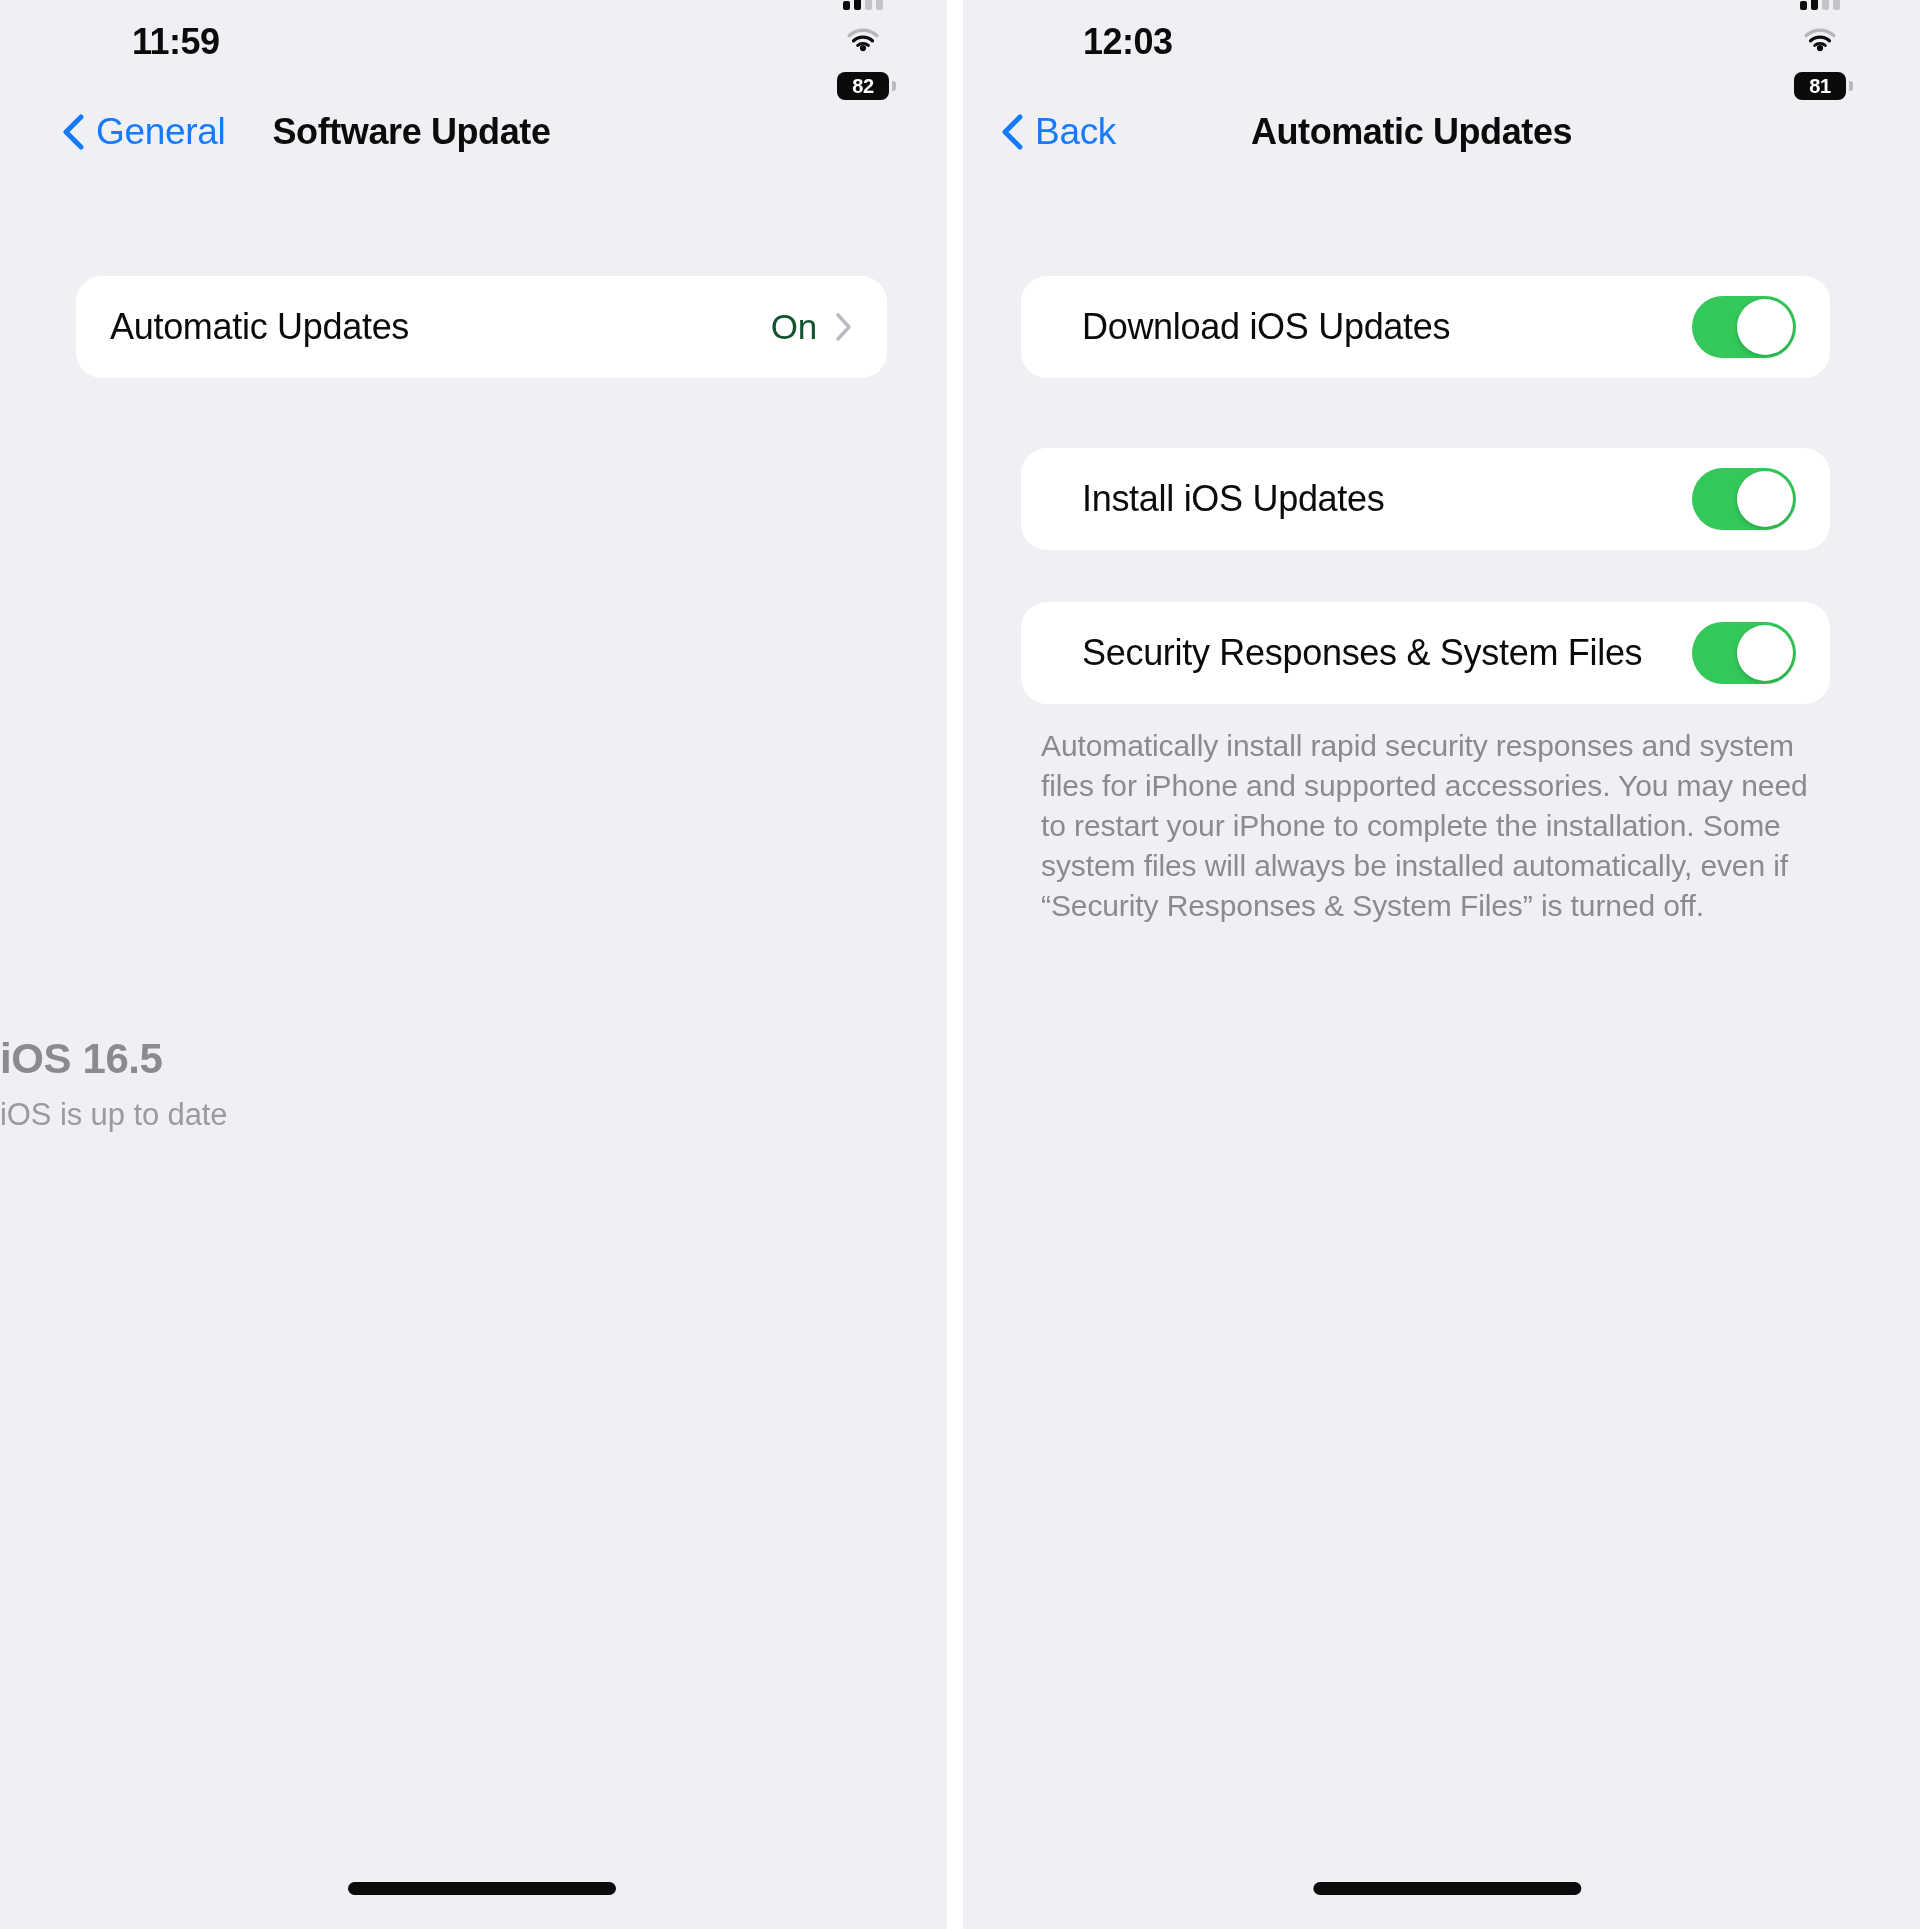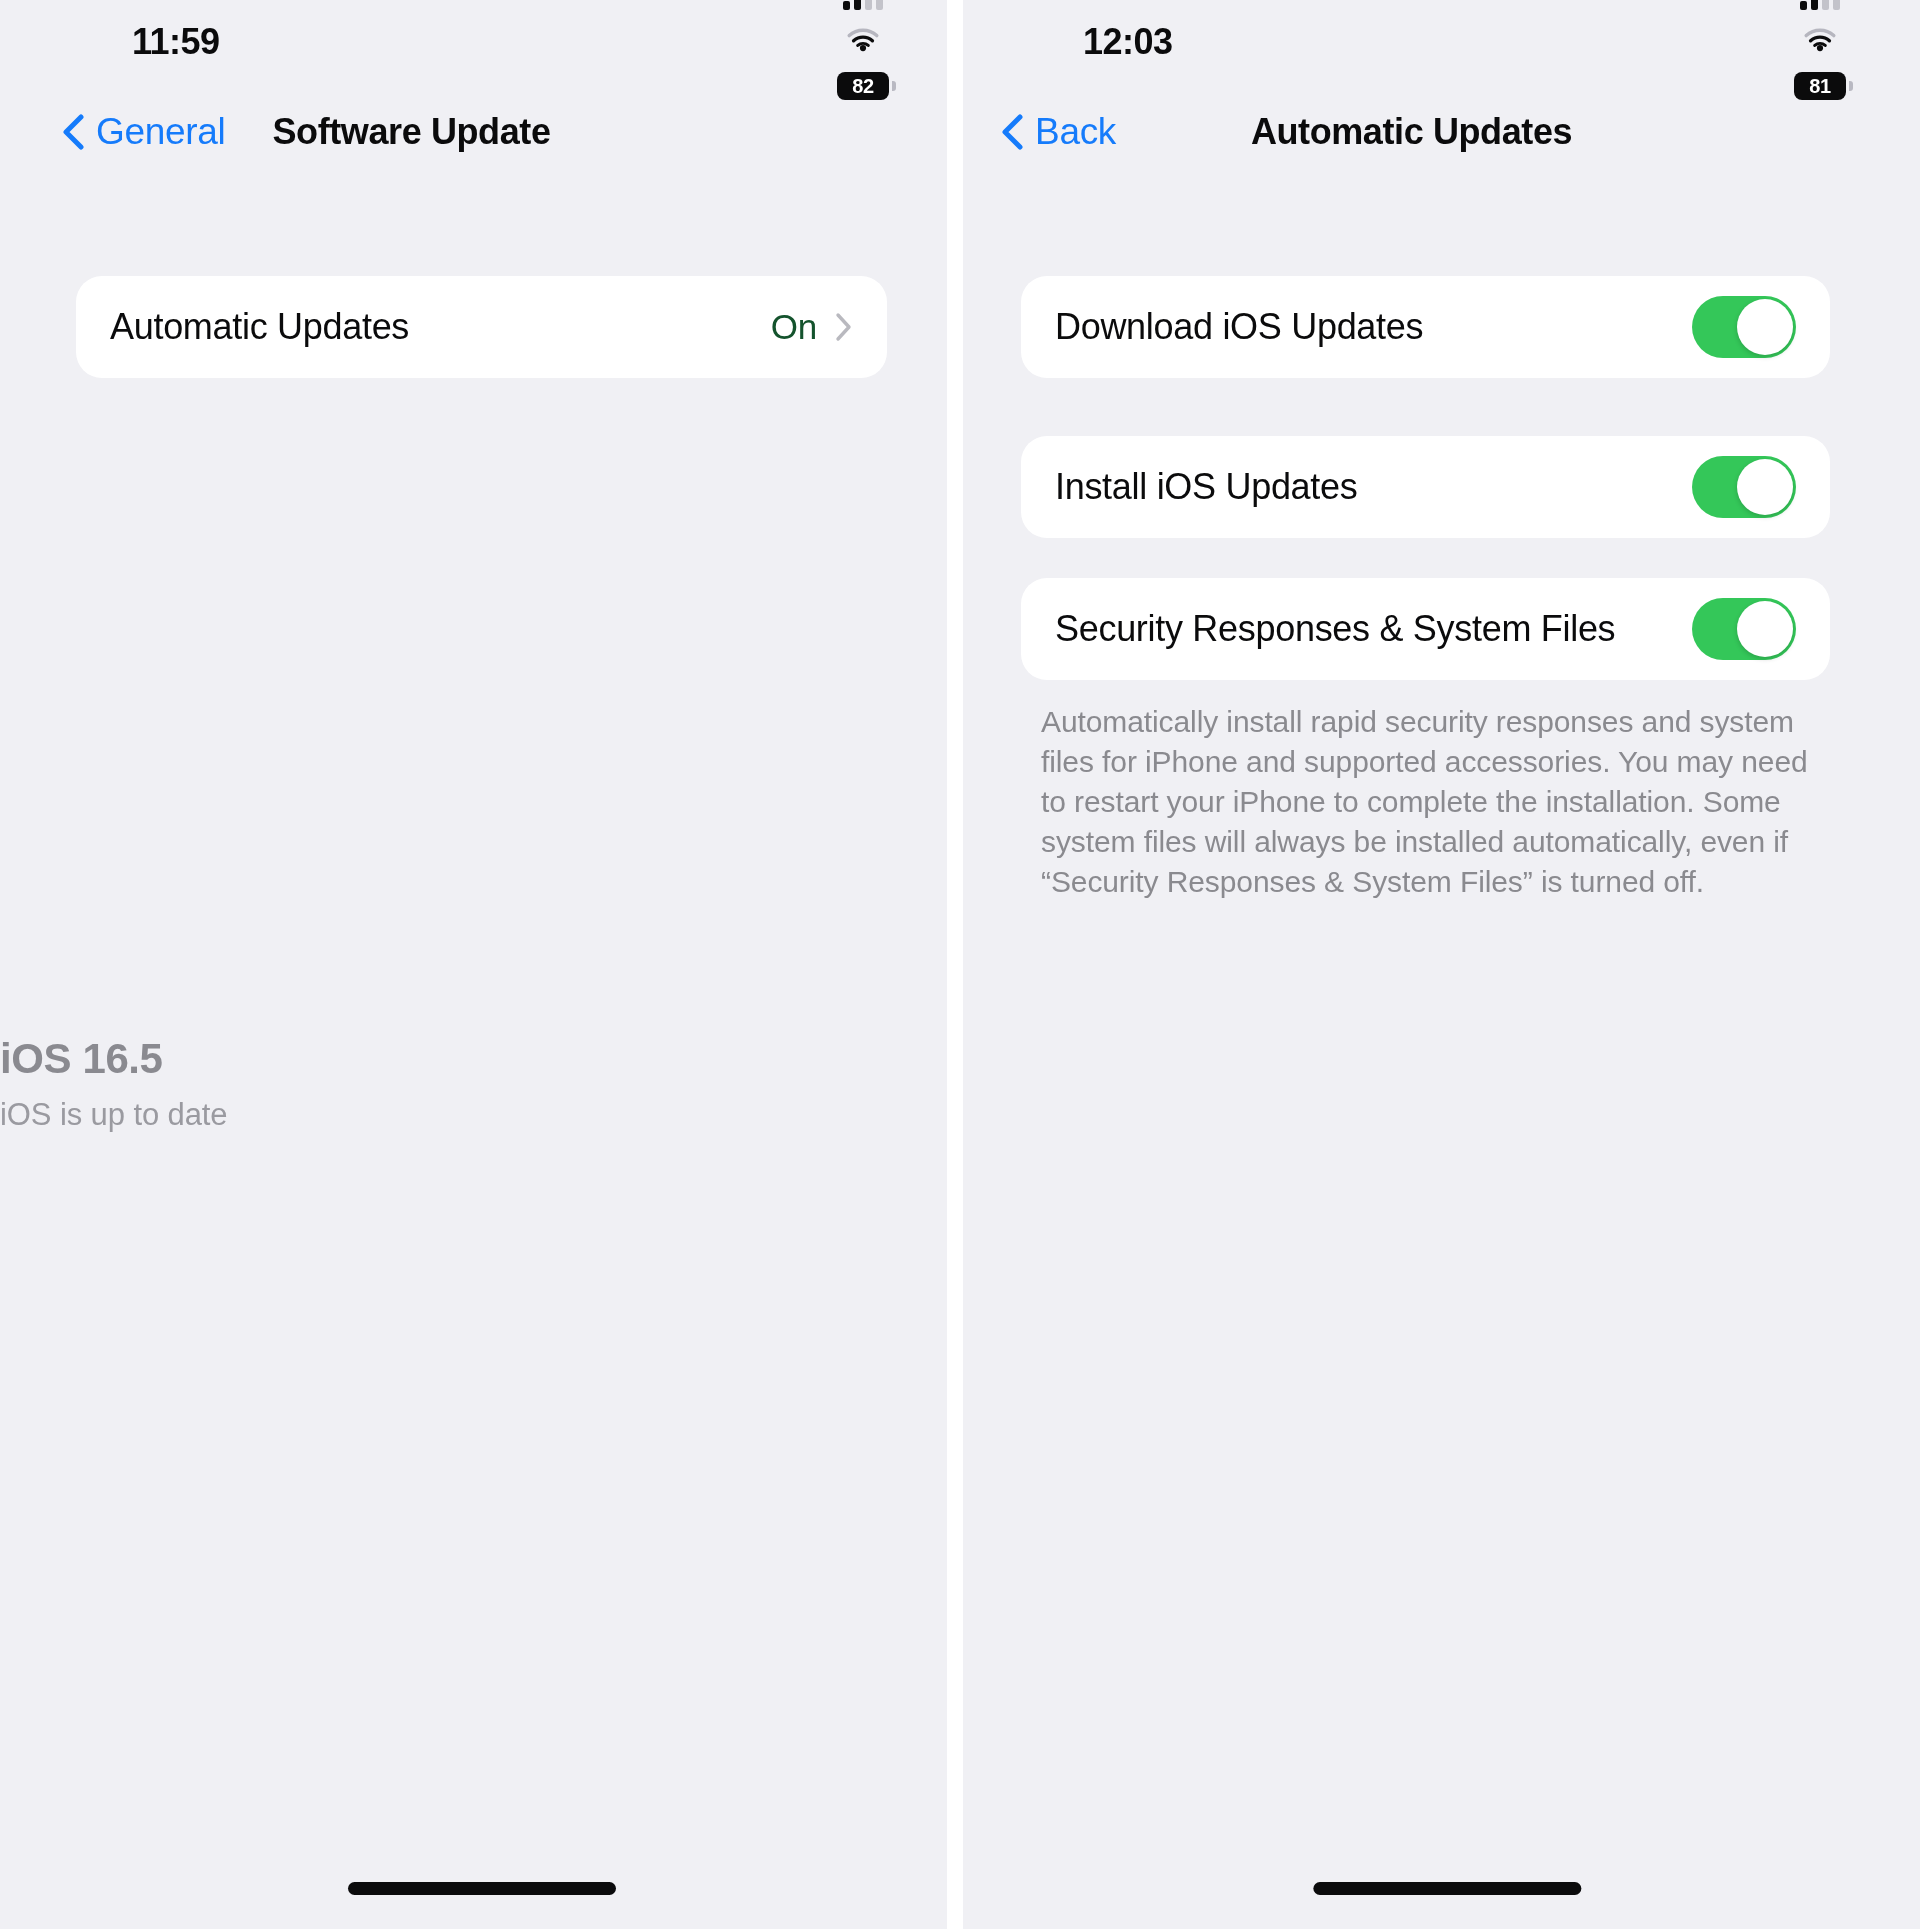--- a/index.html
+++ b/index.html
@@ -143,21 +143,21 @@
   .panel.left .nav-title { transform: translateX(-70px); }
   .panel.right .nav-title { transform: translateX(-30px); }
 
   
   .content { position: relative; }
   .card {
     background: #ffffff;
     border-radius: 26px;
     margin: 0 76px 0 76px;
   }
-  .panel.right .card { margin: 0 90px 0 58px; }
+  .panel.right .card { margin: 0 90px 12px 58px; padding-left: 27px; }
   .row {
     display: flex;
     align-items: center;
     justify-content: space-between;
     height: 102px;
     padding: 0 34px;
   }
   .row-label {
     font-size: 36px;
     color: #0b0b0c;

